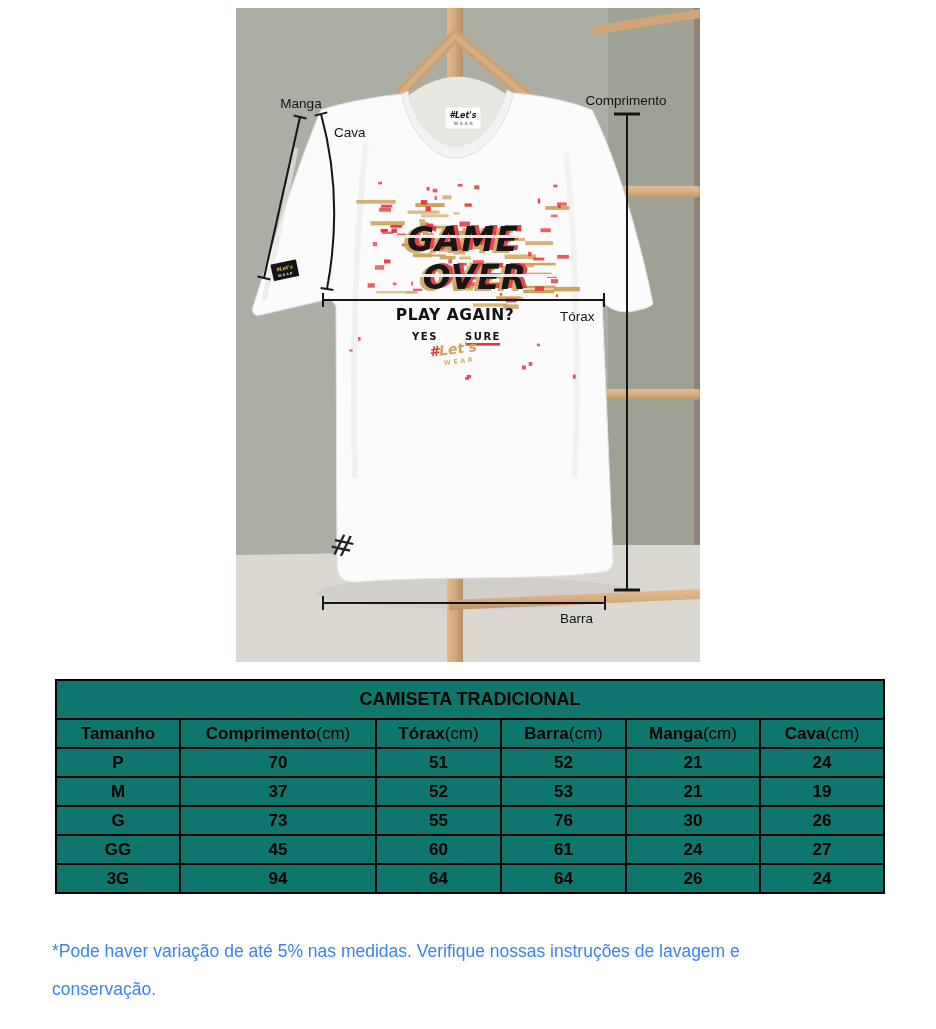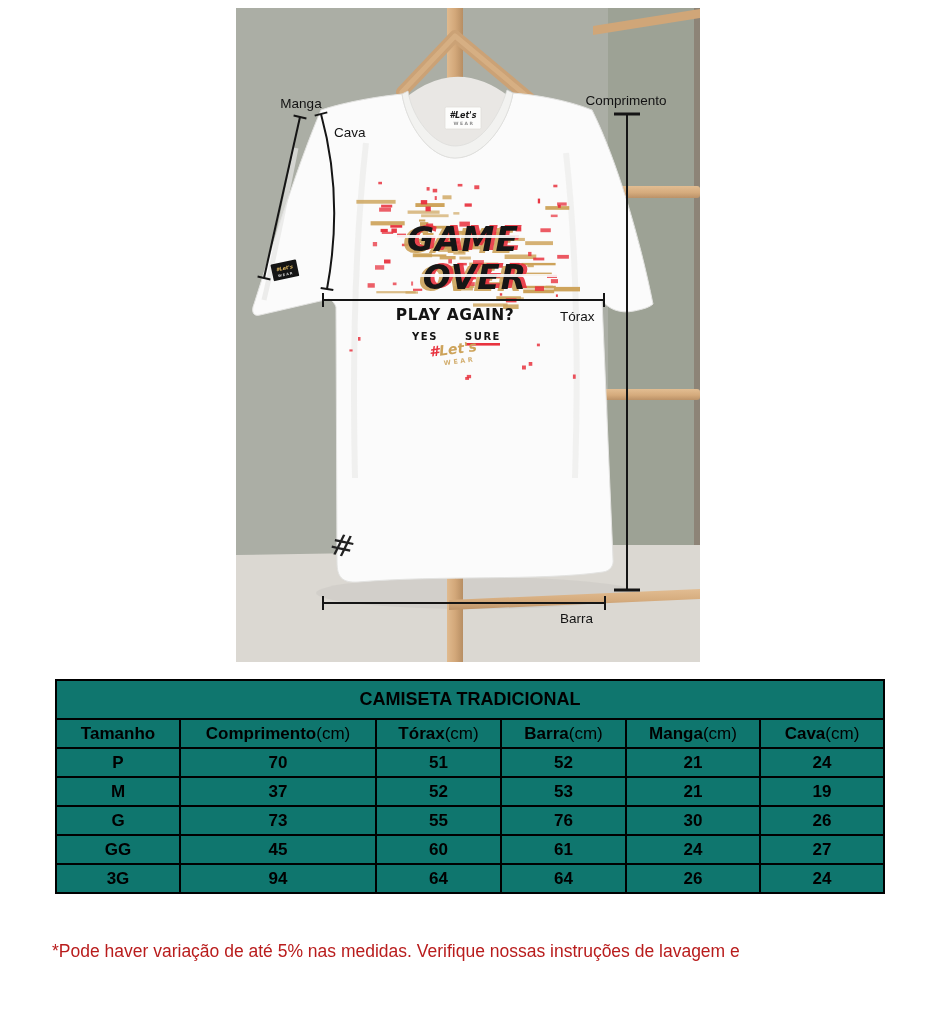--- a/index.html
+++ b/index.html
@@ -32,21 +32,21 @@
               vertical-align:middle;padding:0;color:#000;font-size:17px;
               font-family:"Liberation Sans",sans-serif;}
   .t-title td{height:37px;font-size:18px;font-weight:bold;}
   .t-head th{height:27px;}
   .h-label{font-weight:bold;}
   .h-unit{font-weight:normal;margin-top:26px;}
   .t-row td{height:27px;font-weight:bold;}
   .t-row td.size-cell{font-weight:bold;}
 
   
-  .footnote{position:absolute;left:52px;top:932px;width:845px;color:#b91c1c;
+  .footnote{position:absolute;left:52px;top:932px;width:845px;color:#3b82f6;
             font-size:17.5px;}
   .footnote div{line-height:38px;white-space:nowrap;}
 </style>
 </head>
 <body>
 
 <div id="screen">
 
   <div class="photo">
     <svg width="464" height="654" viewBox="0 0 464 654">
@@ -346,15 +346,16 @@
           <td>64</td>
           <td>64</td>
           <td>26</td>
           <td>24</td>
         </tr>
       </tbody>
   </table>
 
   <div class="footnote">
     <div>*Pode haver variação de até 5% nas medidas. Verifique nossas instruções de lavagem e</div>
+    <div>conservação.</div>
   </div>
 
 </div>
 
 </body></html>

